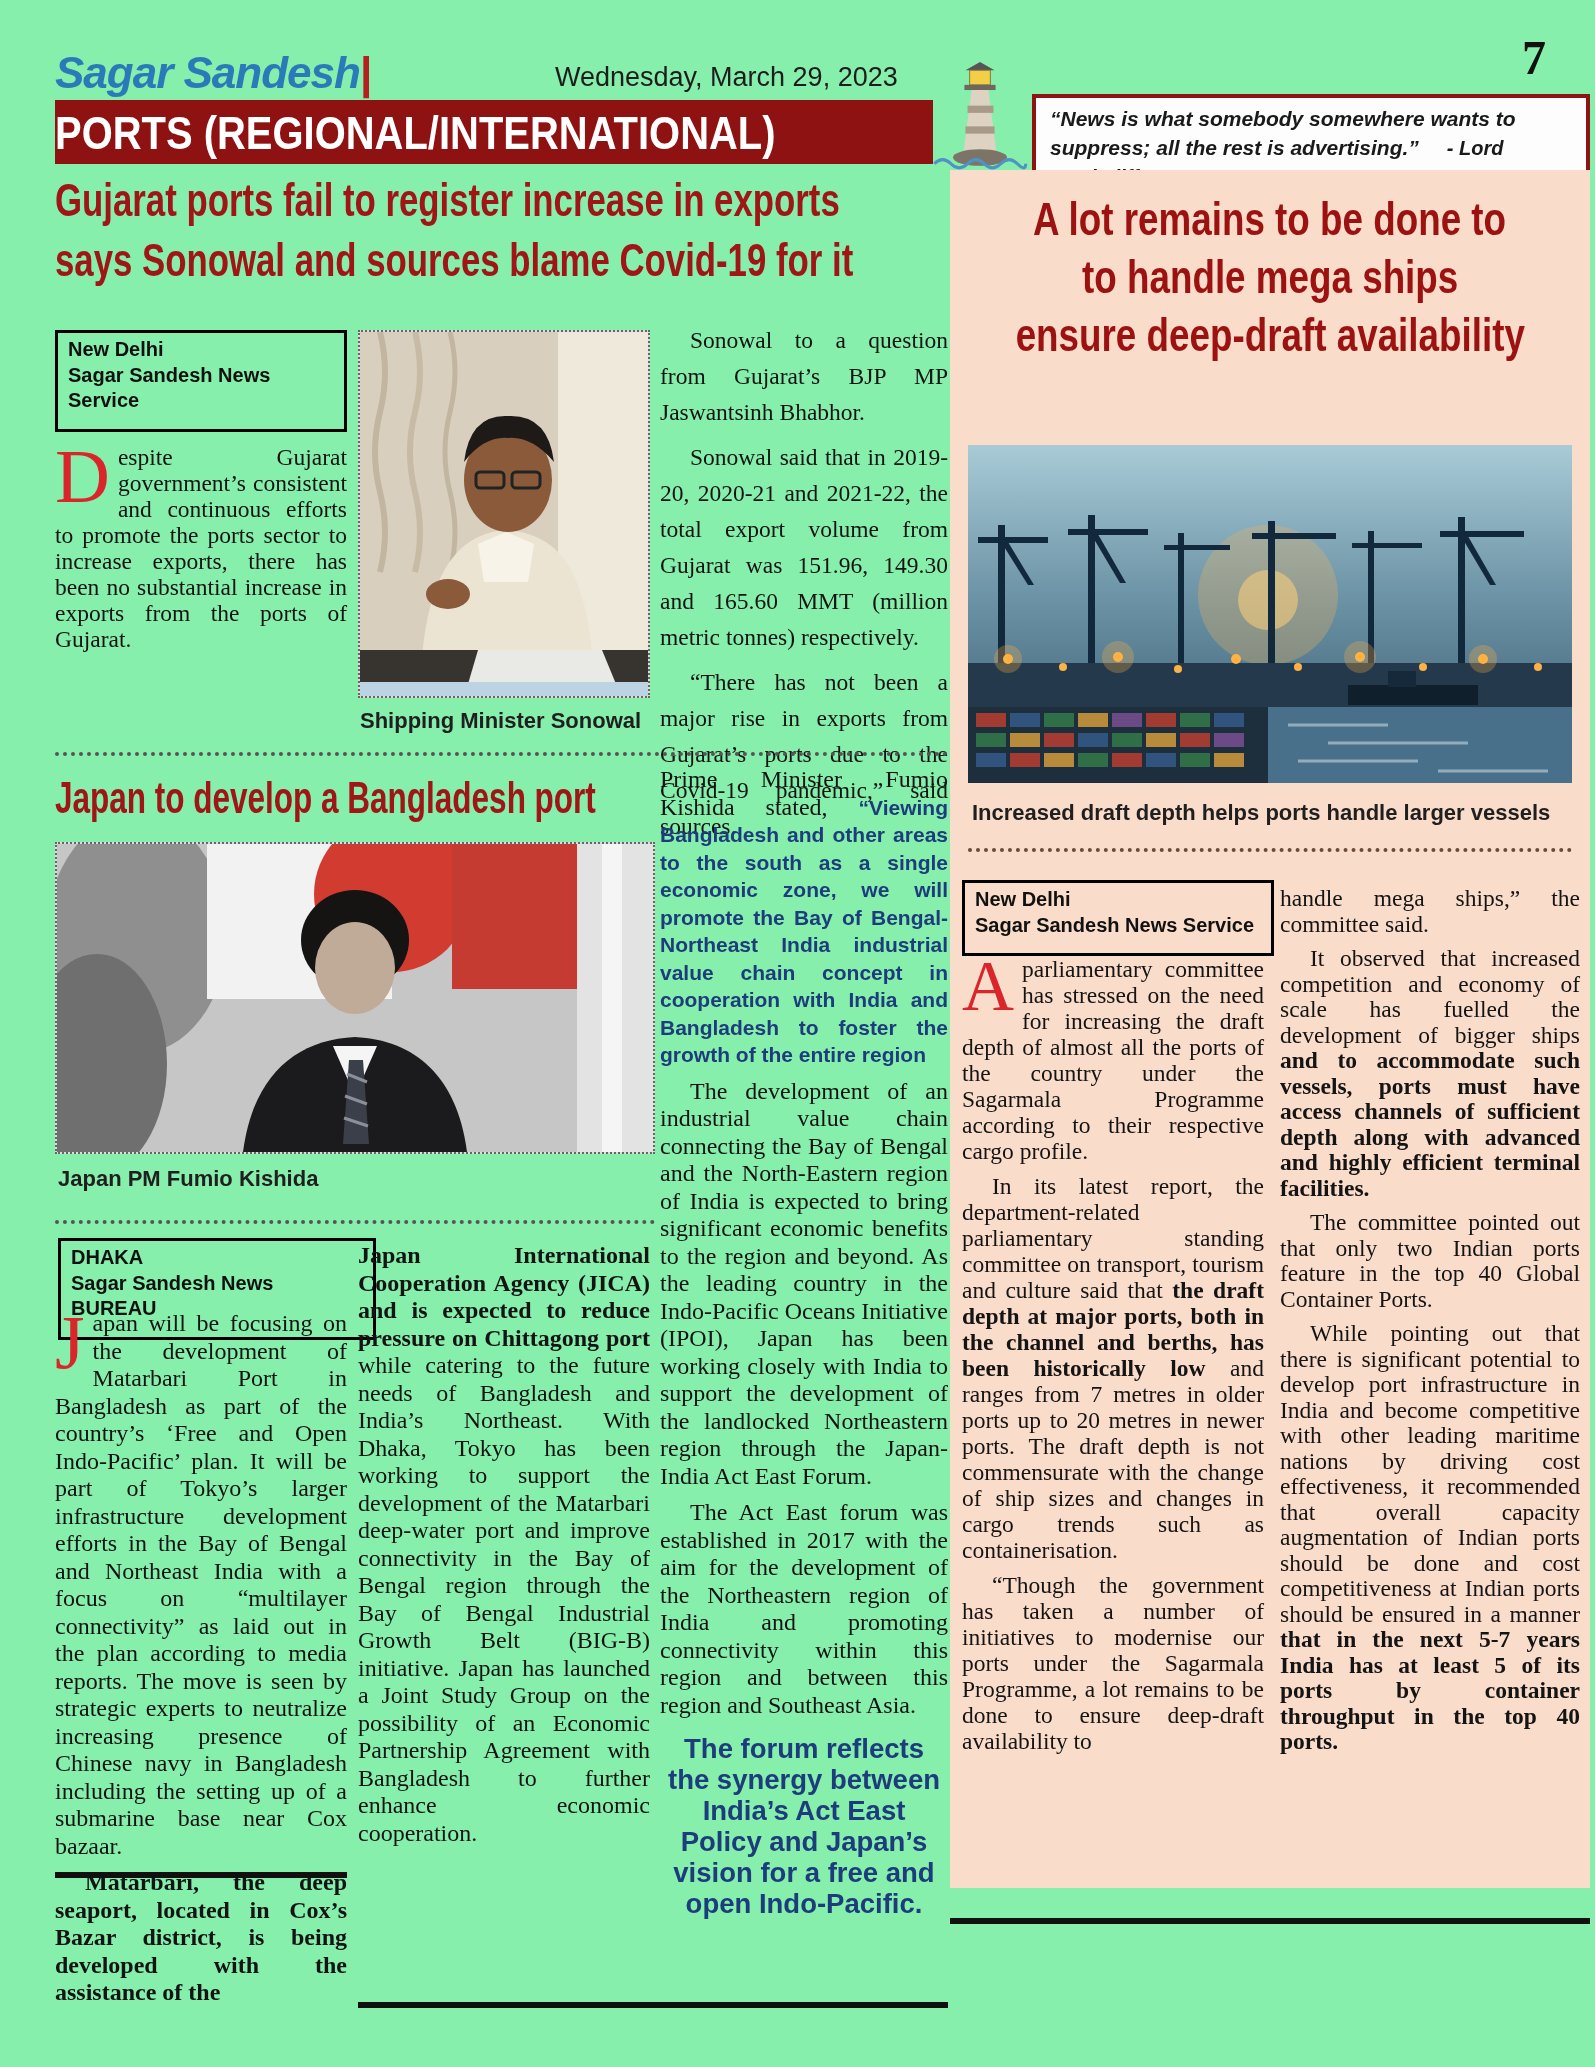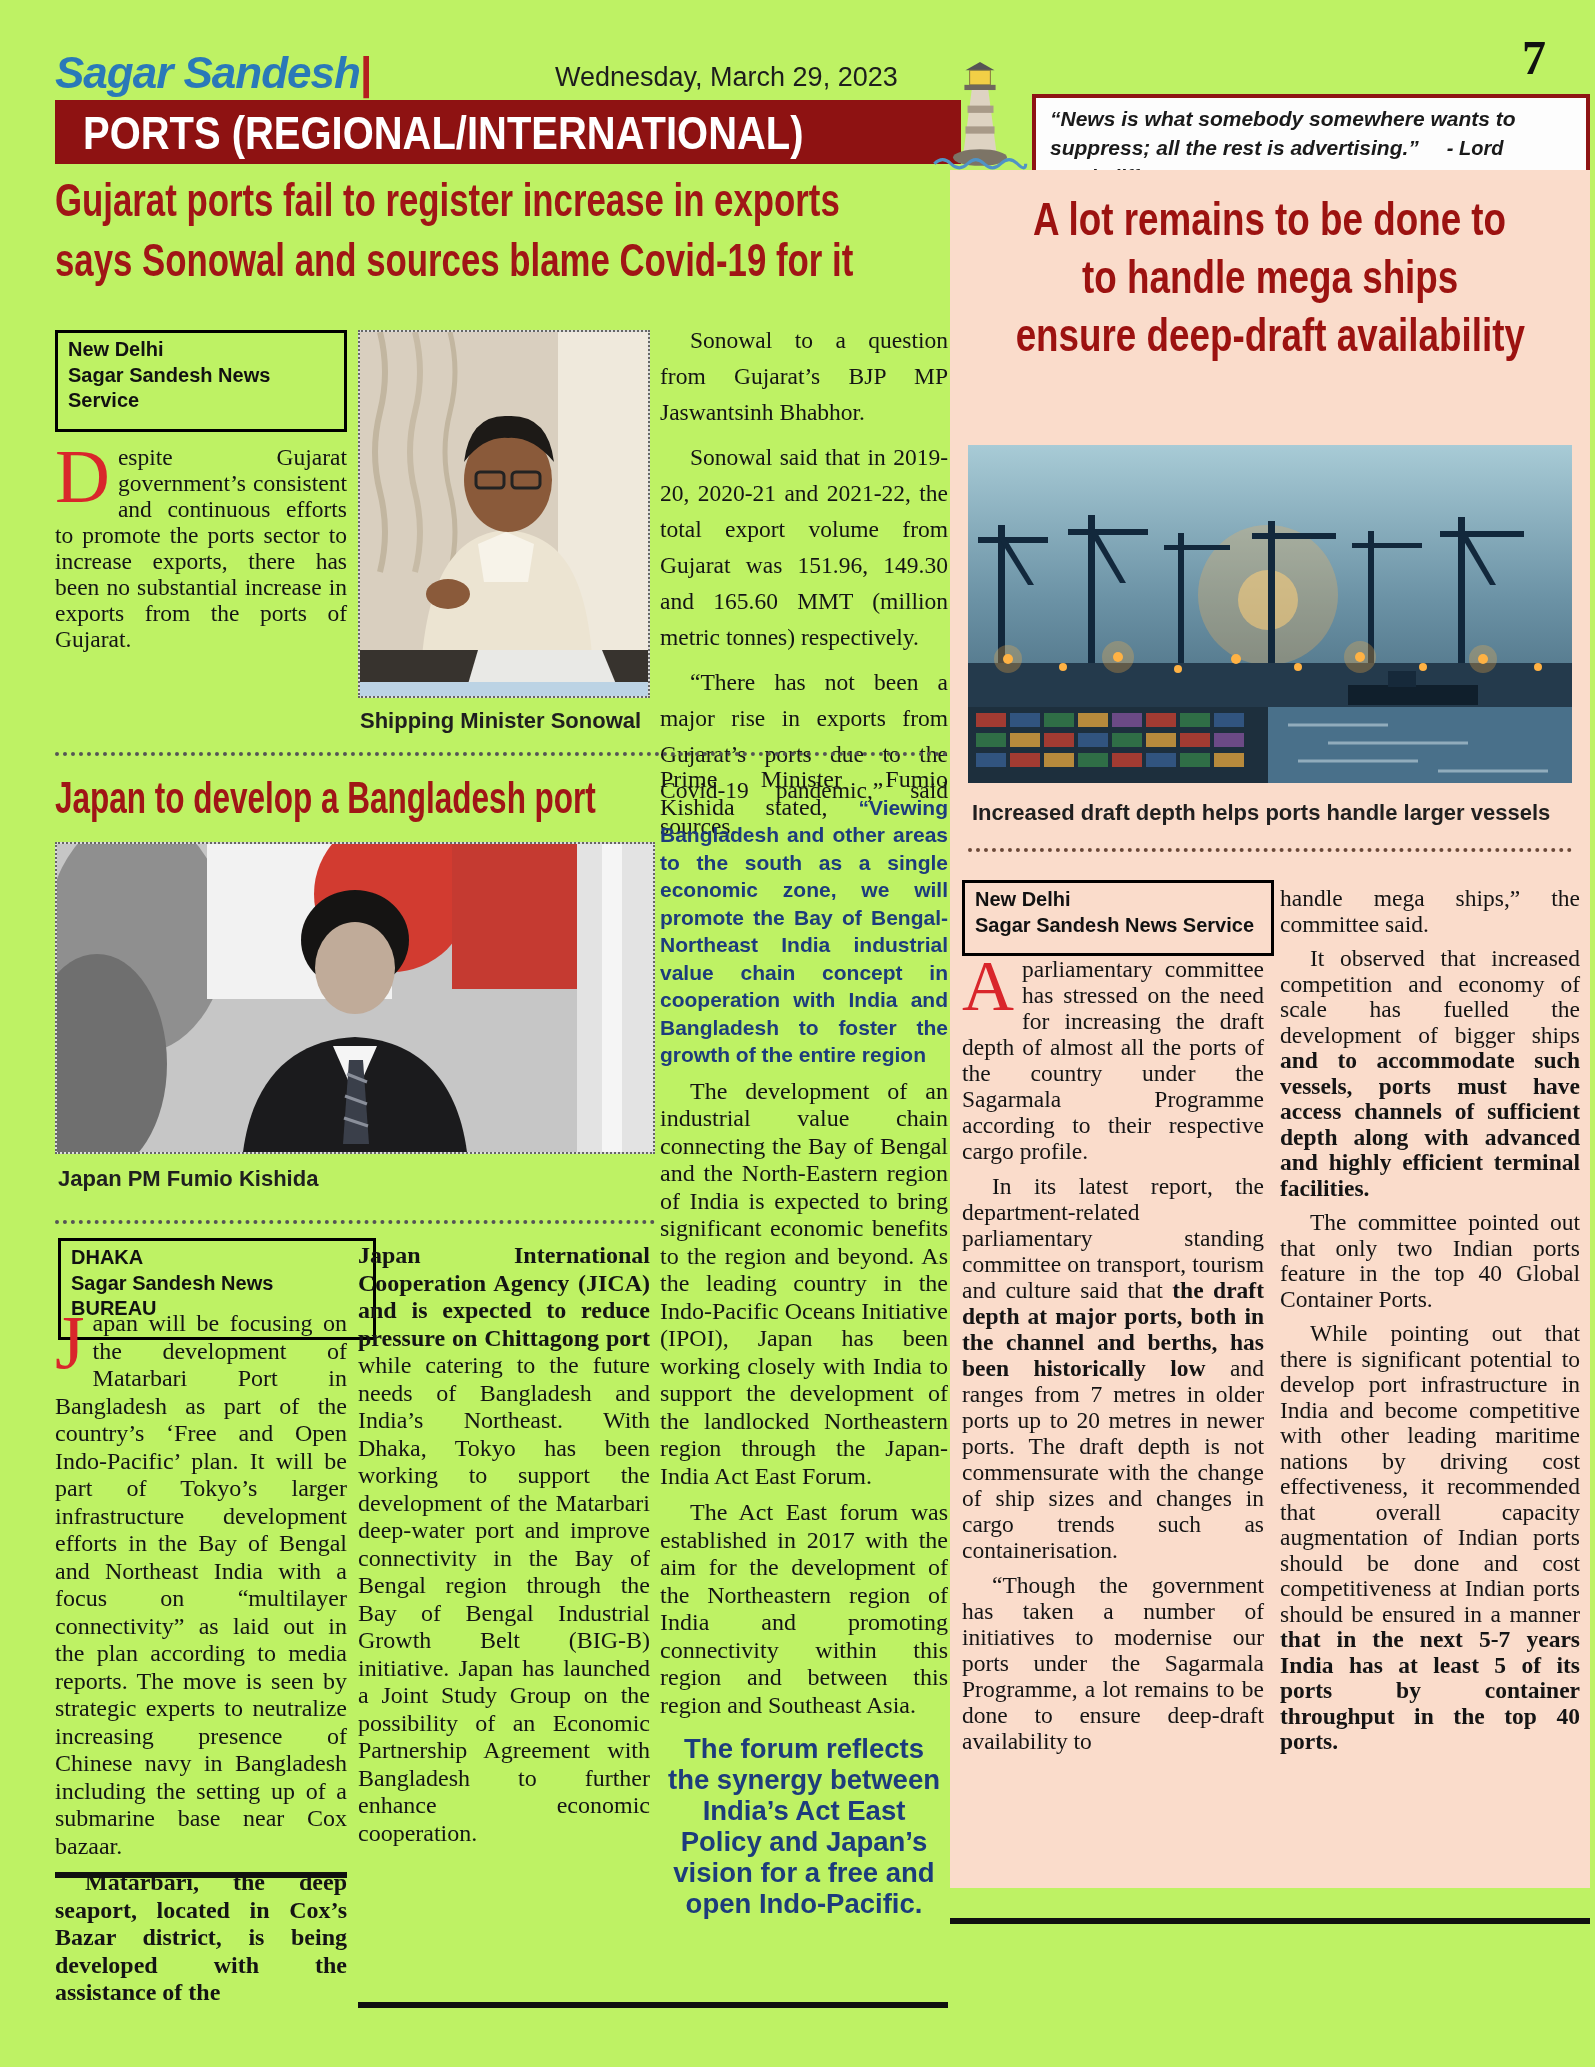--- a/index.html
+++ b/index.html
@@ -1,27 +1,27 @@
 <!DOCTYPE html>
 <html><head>
 <meta charset="utf-8">
 <style>
   html,body{margin:0;padding:0;background:#ffffff;}
-  .page{position:relative;width:1595px;height:2067px;background:#bef264;overflow:hidden;
+  .page{position:relative;width:1595px;height:2067px;background:#86efac;overflow:hidden;
         font-family:"Liberation Serif",serif;}
   .abs{position:absolute;}
 
   
   .masthead{font-family:"Liberation Sans",sans-serif;font-weight:bold;font-style:italic;
             font-size:44px;color:#2a79b8;letter-spacing:-1px;}
   .masthead .bar{color:#b41f1f;font-style:normal;font-weight:bold;}
   .date{font-family:"Liberation Sans",sans-serif;font-size:27px;color:#1d1d1d;}
   .pageno{font-family:"Liberation Serif",serif;font-weight:bold;font-size:48px;color:#111;}
   .section-banner{background:#8e1212;color:#ffffff;height:64px;display:flex;align-items:center;
-                  padding-left:28px;}
+                  }
   .cond{display:inline-block;transform-origin:left center;white-space:nowrap;
         font-family:"Liberation Sans",sans-serif;font-weight:bold;}
   .cond-c{display:inline-block;transform-origin:center center;white-space:nowrap;
           font-family:"Liberation Sans",sans-serif;font-weight:bold;}
   .quote-box{border:4px solid #8e1414;background:#fdfdfd;padding:7px 14px 6px;
              font-family:"Liberation Sans",sans-serif;font-style:italic;font-weight:bold;
              font-size:21px;line-height:1.38;color:#1a1a1a;}
   .quote-box .attr{margin-left:28px;font-size:20px;}
 
   

